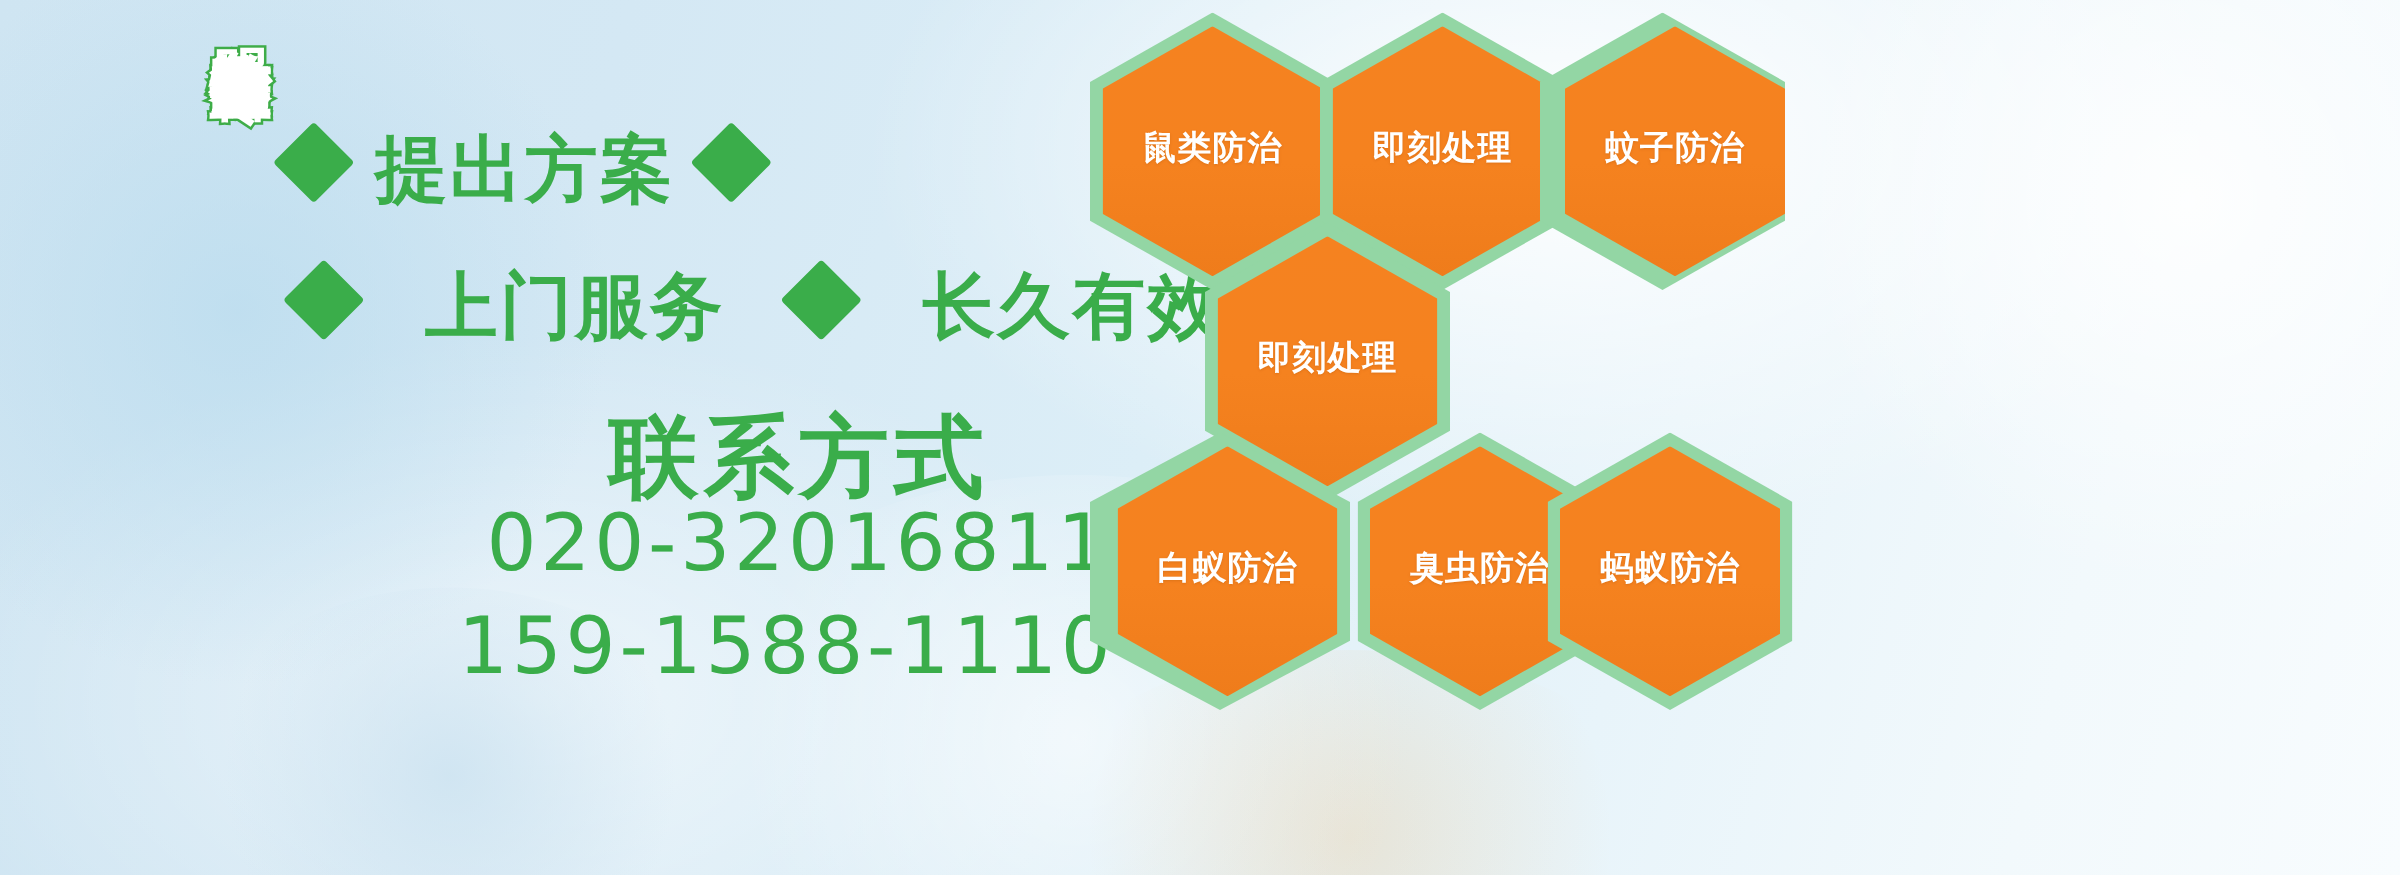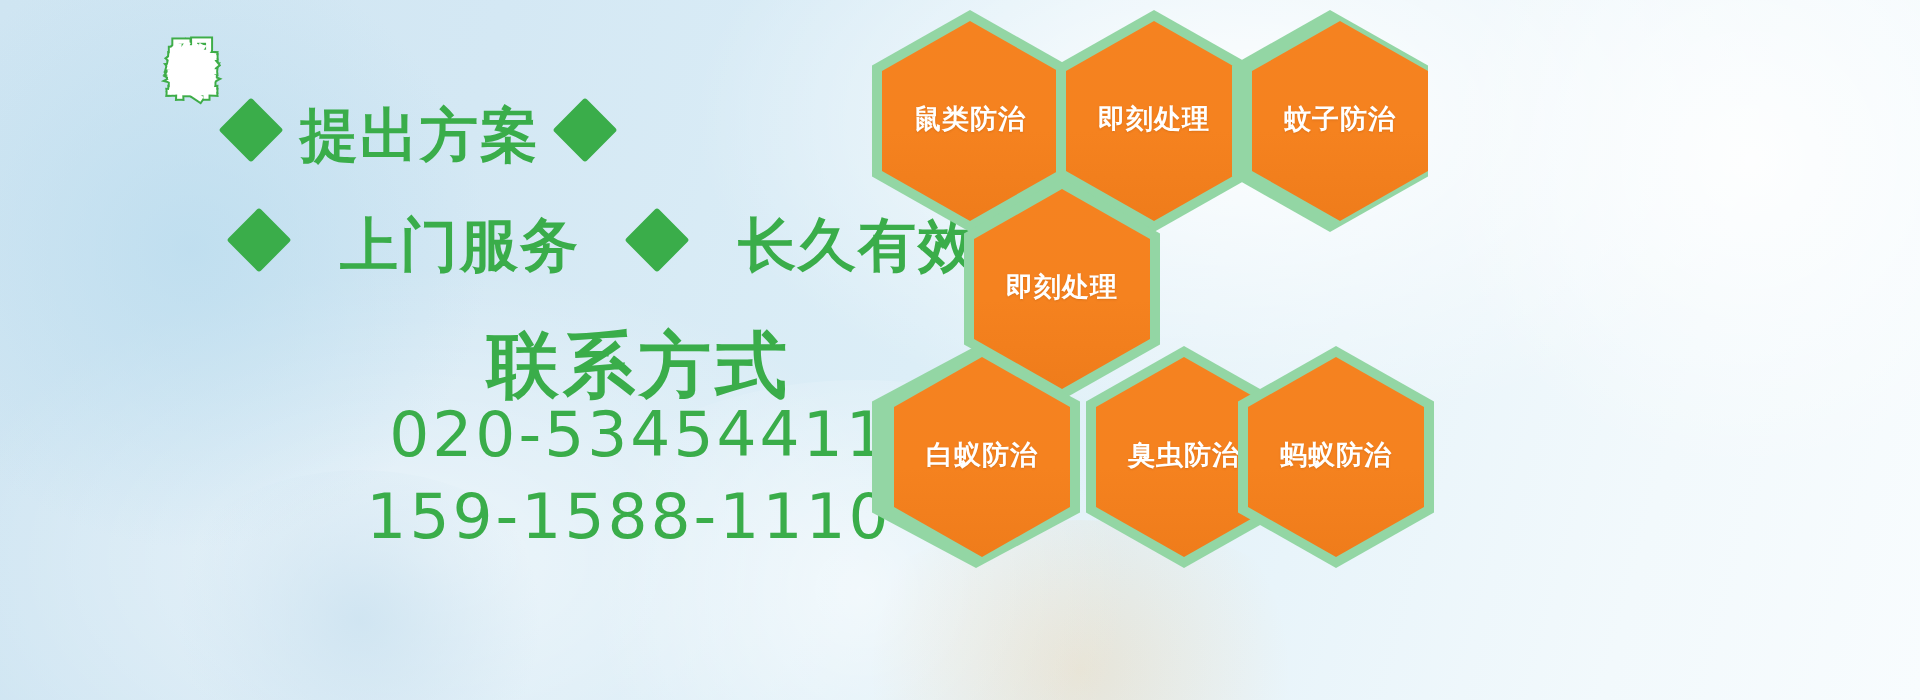--- a/index.html
+++ b/index.html
@@ -104,21 +104,21 @@
   </div>
 
   <div class="bullet-row" id="bullet-row-2">
     <span class="diamond"></span>
     <span class="bullet-text">上门服务</span>
     <span class="diamond"></span>
     <span class="bullet-text last">长久有效</span>
   </div>
 
   <div id="contact-label">联系方式</div>
-  <div id="phone-1">020-53454411</div>
+  <div id="phone-1">020-32016811</div>
   <div id="phone-2">159-1588-1110</div>
 
   <div id="hex-grid">
       <div class="hex" style="left: 872px; top: 10px;">
         <div class="hex-inner">
           <span class="hex-label">鼠类防治</span>
         </div>
       </div>
       <div class="hex" style="left: 1056px; top: 10px;">
         <div class="hex-inner">

